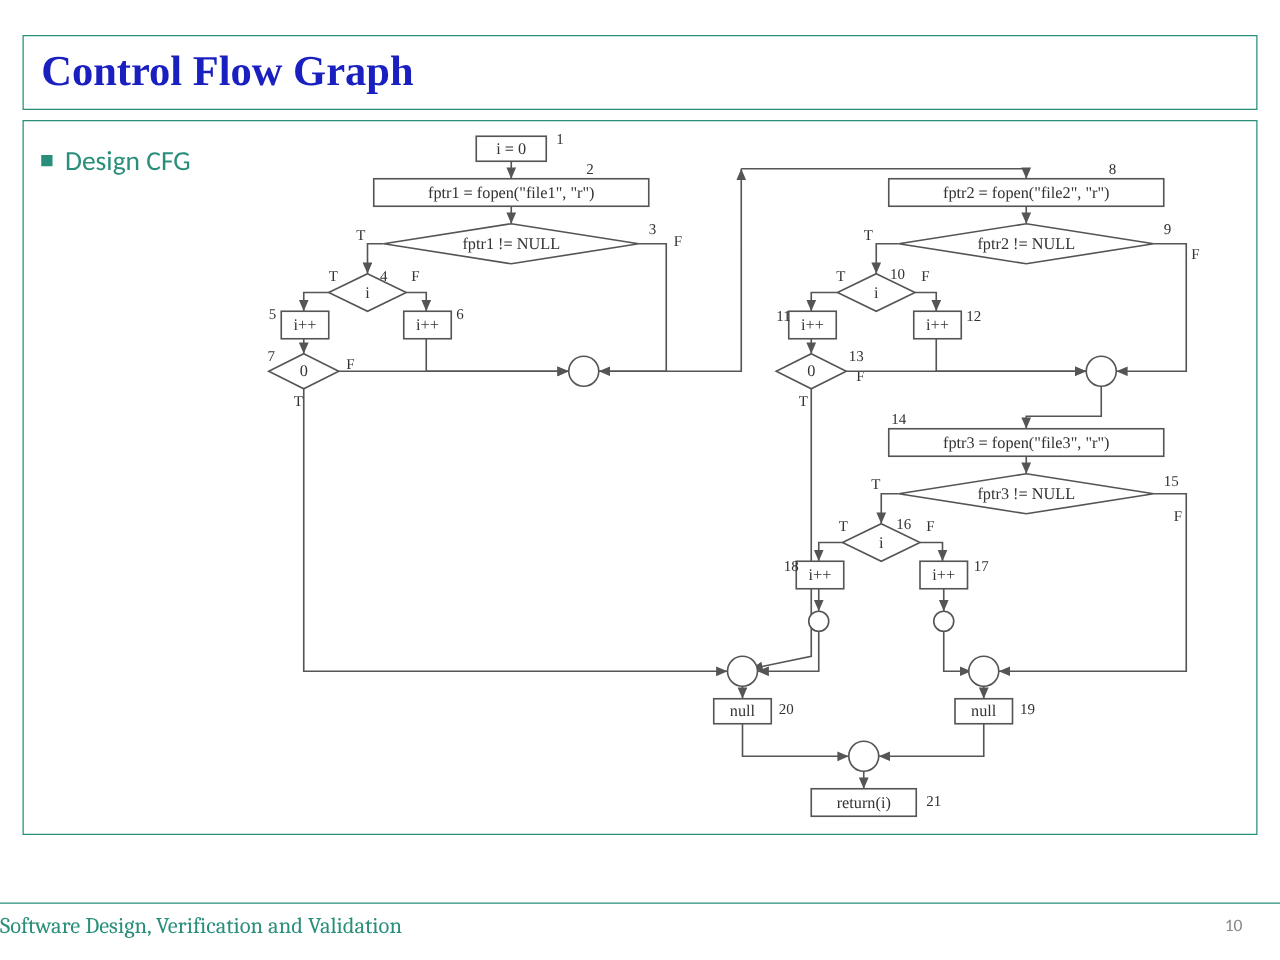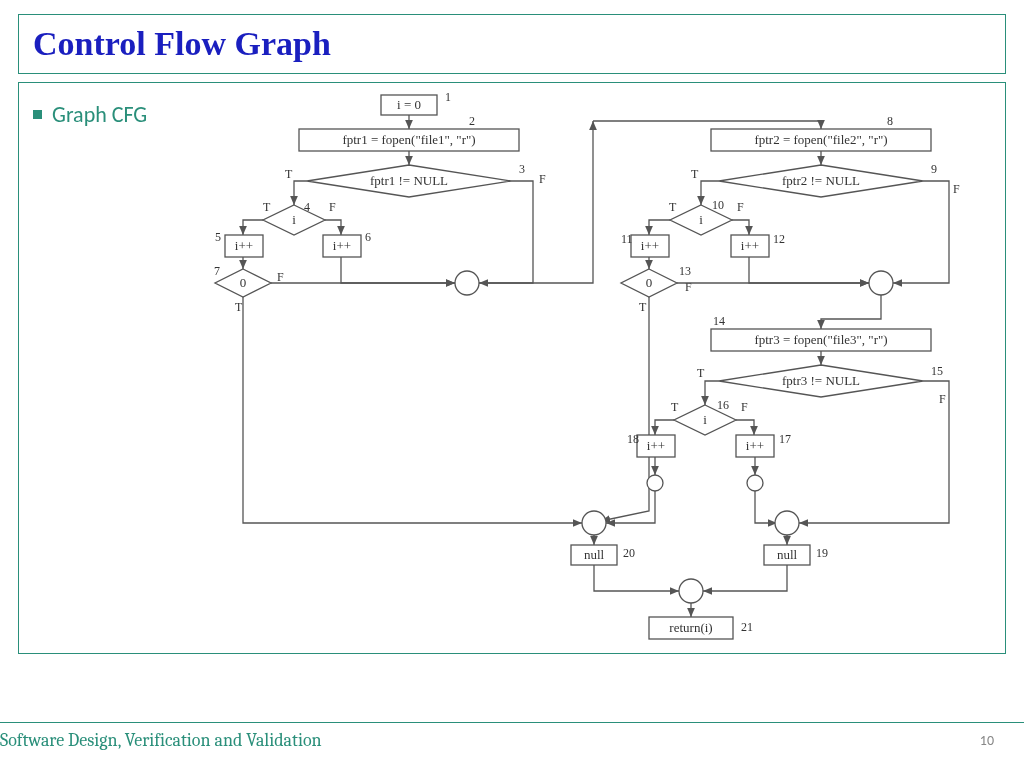--- a/index.html
+++ b/index.html
@@ -1,16 +1,16 @@
 <!DOCTYPE html>
 <html><head>
 <meta charset="utf-8">
 <style>
   body { margin:0; padding:0; font-family:"Times New Roman",serif; background:#fff; width:1024px; height:768px; position:relative; }
-  .title-box { border:1px solid #2a8f7a; margin:14px 18px 8px 18px; padding:10px 14px; }
+  .title-box { border:1px solid #2a8f7a; margin:28px 18px 8px 18px; padding:10px 14px; }
   .title-text { font-size:34px; font-weight:bold; color:#1a1fbf; font-family:"Book Antiqua","Palatino Linotype",serif;}
   .main-box { border:1px solid #2a8f7a; margin:0 18px 0 18px; height:570px; position:relative; overflow:hidden;}
   .bullet-row { position:absolute; top:18px; left:14px; display:flex; align-items:center; gap:10px;}
   .bullet-square { width:9px; height:9px; background:#2a8f7a; }
   .bullet-text { color:#2a8f7a; font-family:Calibri,Arial,sans-serif; font-size:22px; }
   .footer-line { position:absolute; left:0; right:0; top:722px; height:1px; background:#2a8f7a; }
   .footer-text { position:absolute; left:0; right:0; top:730px; text-align:left; color:#2a8f7a; font-family:Cambria,"Palatino Linotype",serif; font-size:18px;}
   .page-num { position:absolute; right:30px; top:732px; color:#888; font-family:Calibri,Arial,sans-serif; font-size:14px;}
   svg { position:absolute; top:0; left:0; }
   text { font-family:"Times New Roman",serif; font-size:13px; fill:#333; }
@@ -24,21 +24,21 @@
 </head>
 <body>
 
 <div class="title-box">
   <div class="title-text">Control Flow Graph</div>
 </div>
 
 <div class="main-box">
   <div class="bullet-row">
     <div class="bullet-square"></div>
-    <div class="bullet-text">Graph CFG</div>
+    <div class="bullet-text">Design CFG</div>
   </div>
 
   <svg width="990" height="570" viewBox="0 0 990 570">
     <defs>
       <marker id="ah" markerWidth="8" markerHeight="8" refX="7" refY="3" orient="auto">
         <path d="M0,0 L7,3 L0,6 z"></path>
       </marker>
     </defs>
 
     <rect class="node" x="362" y="12" width="56" height="20"></rect>

